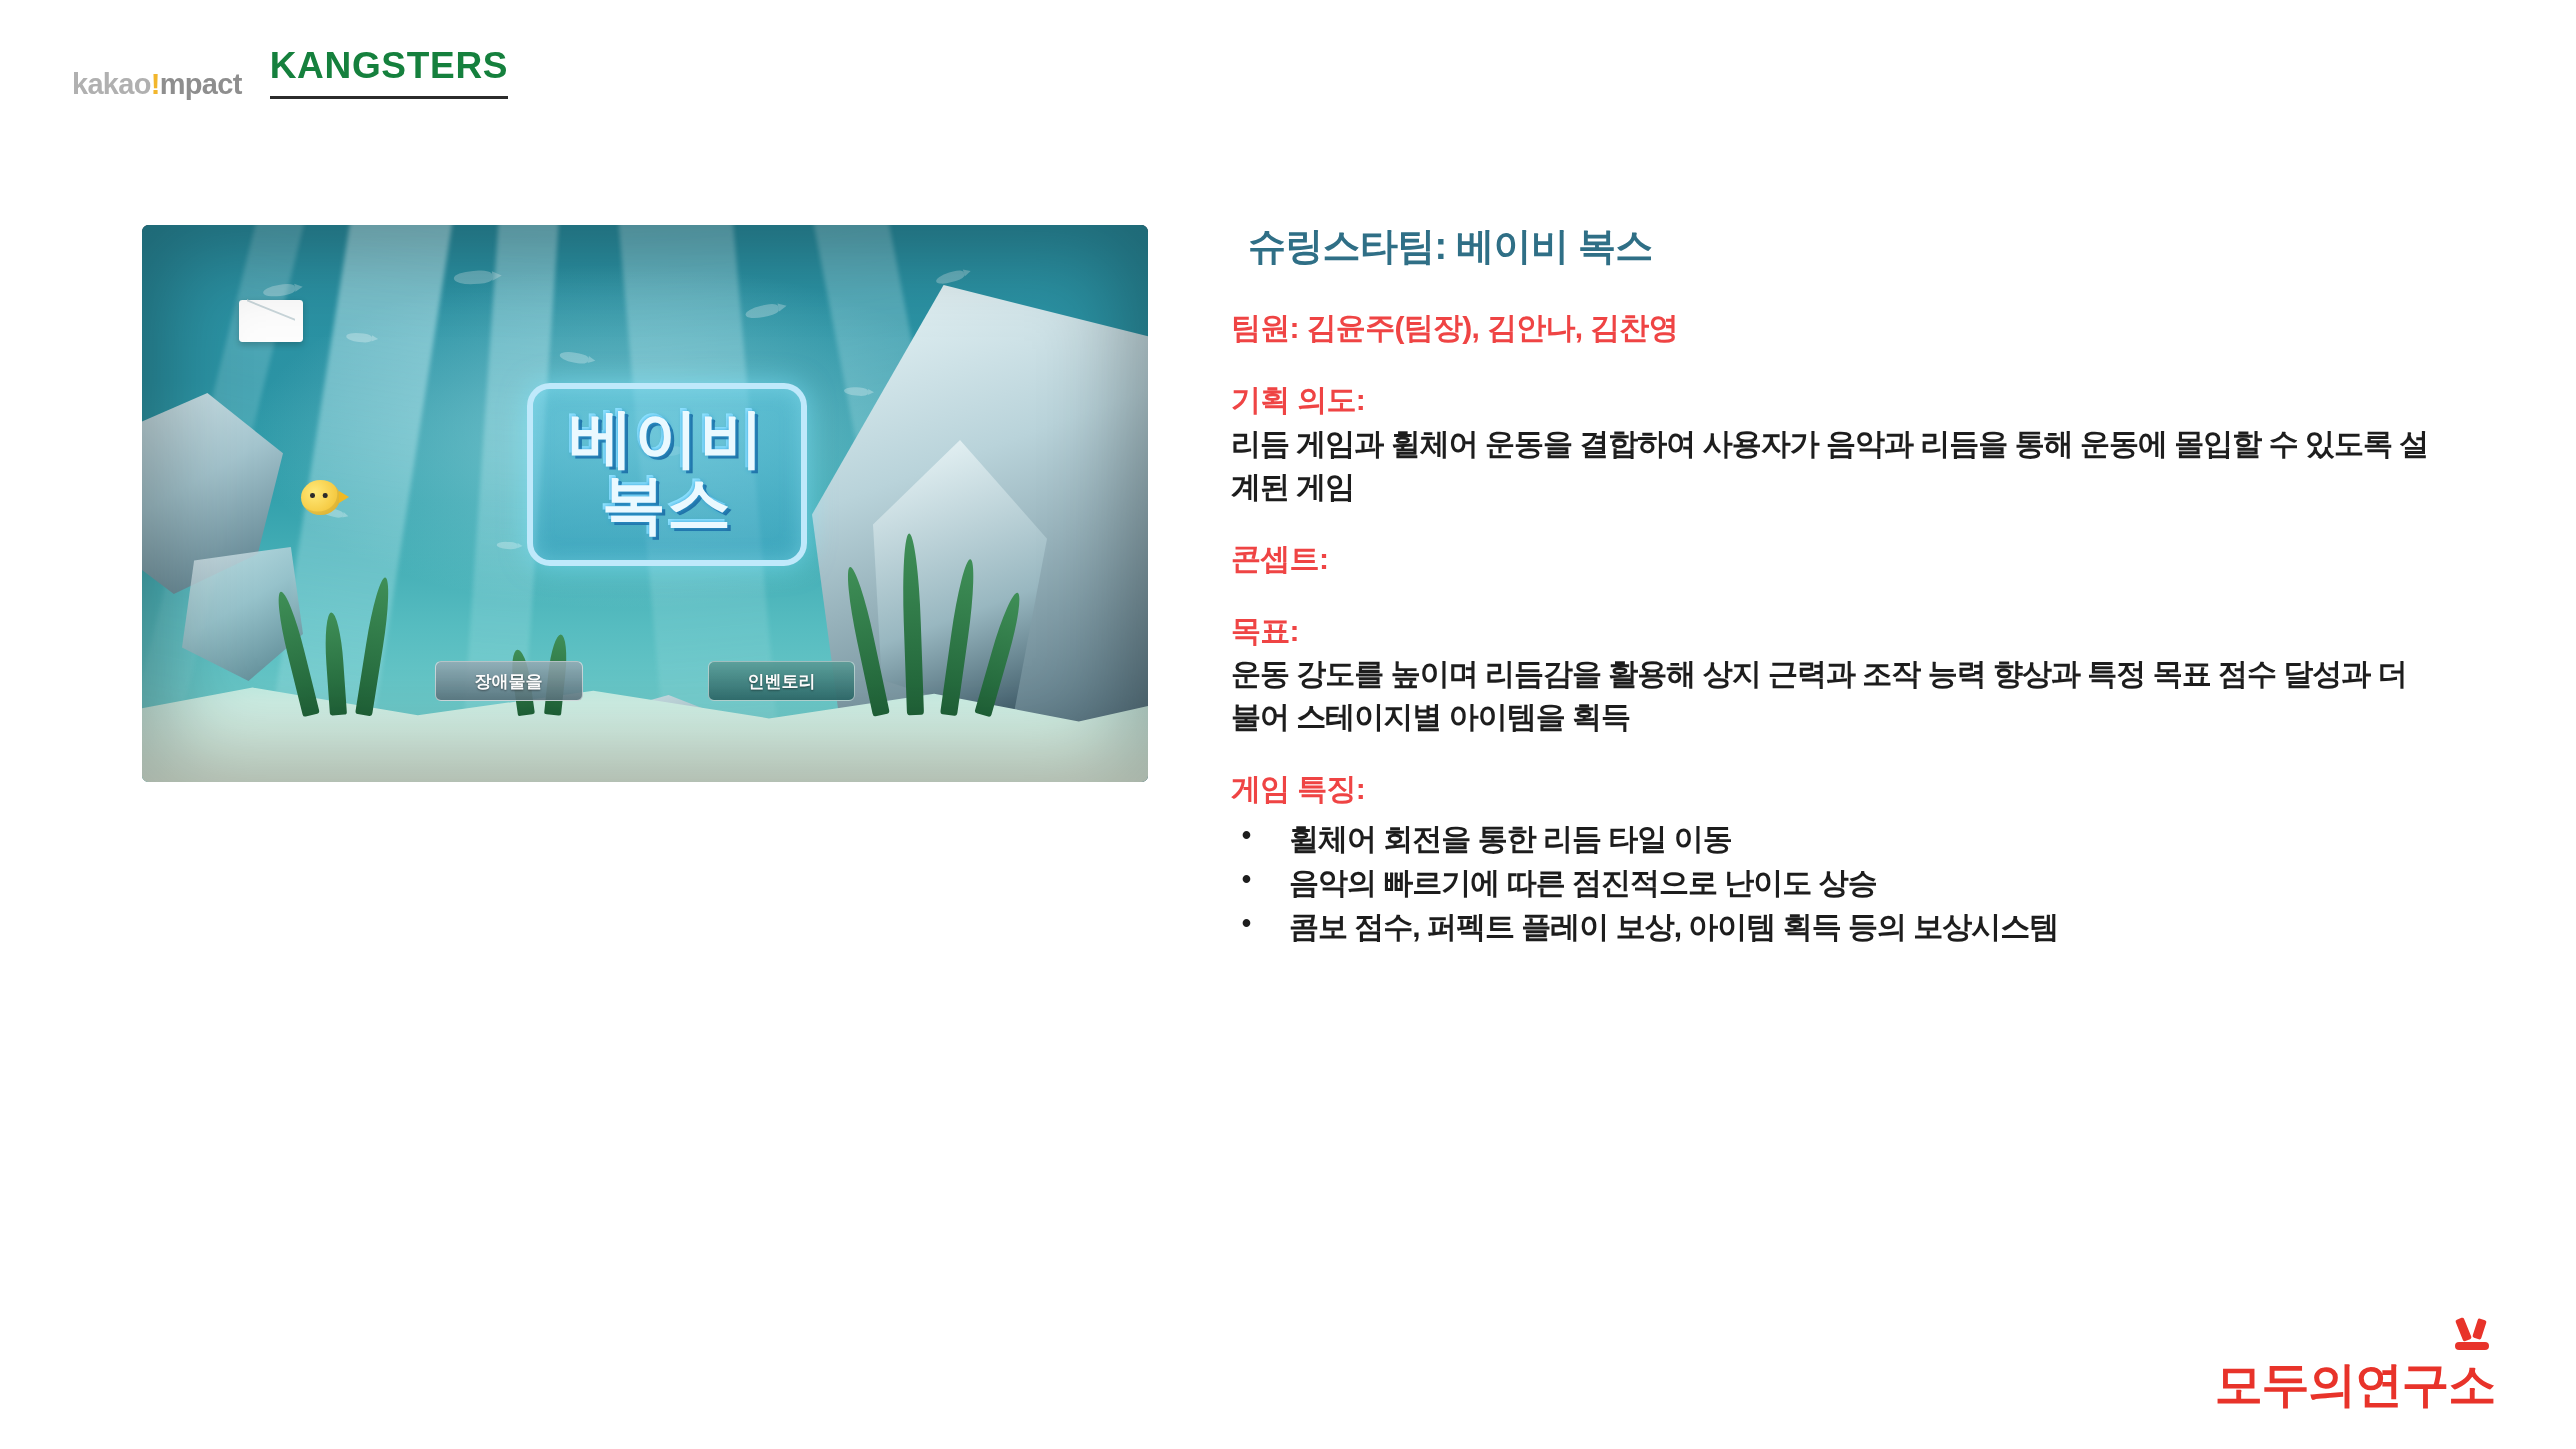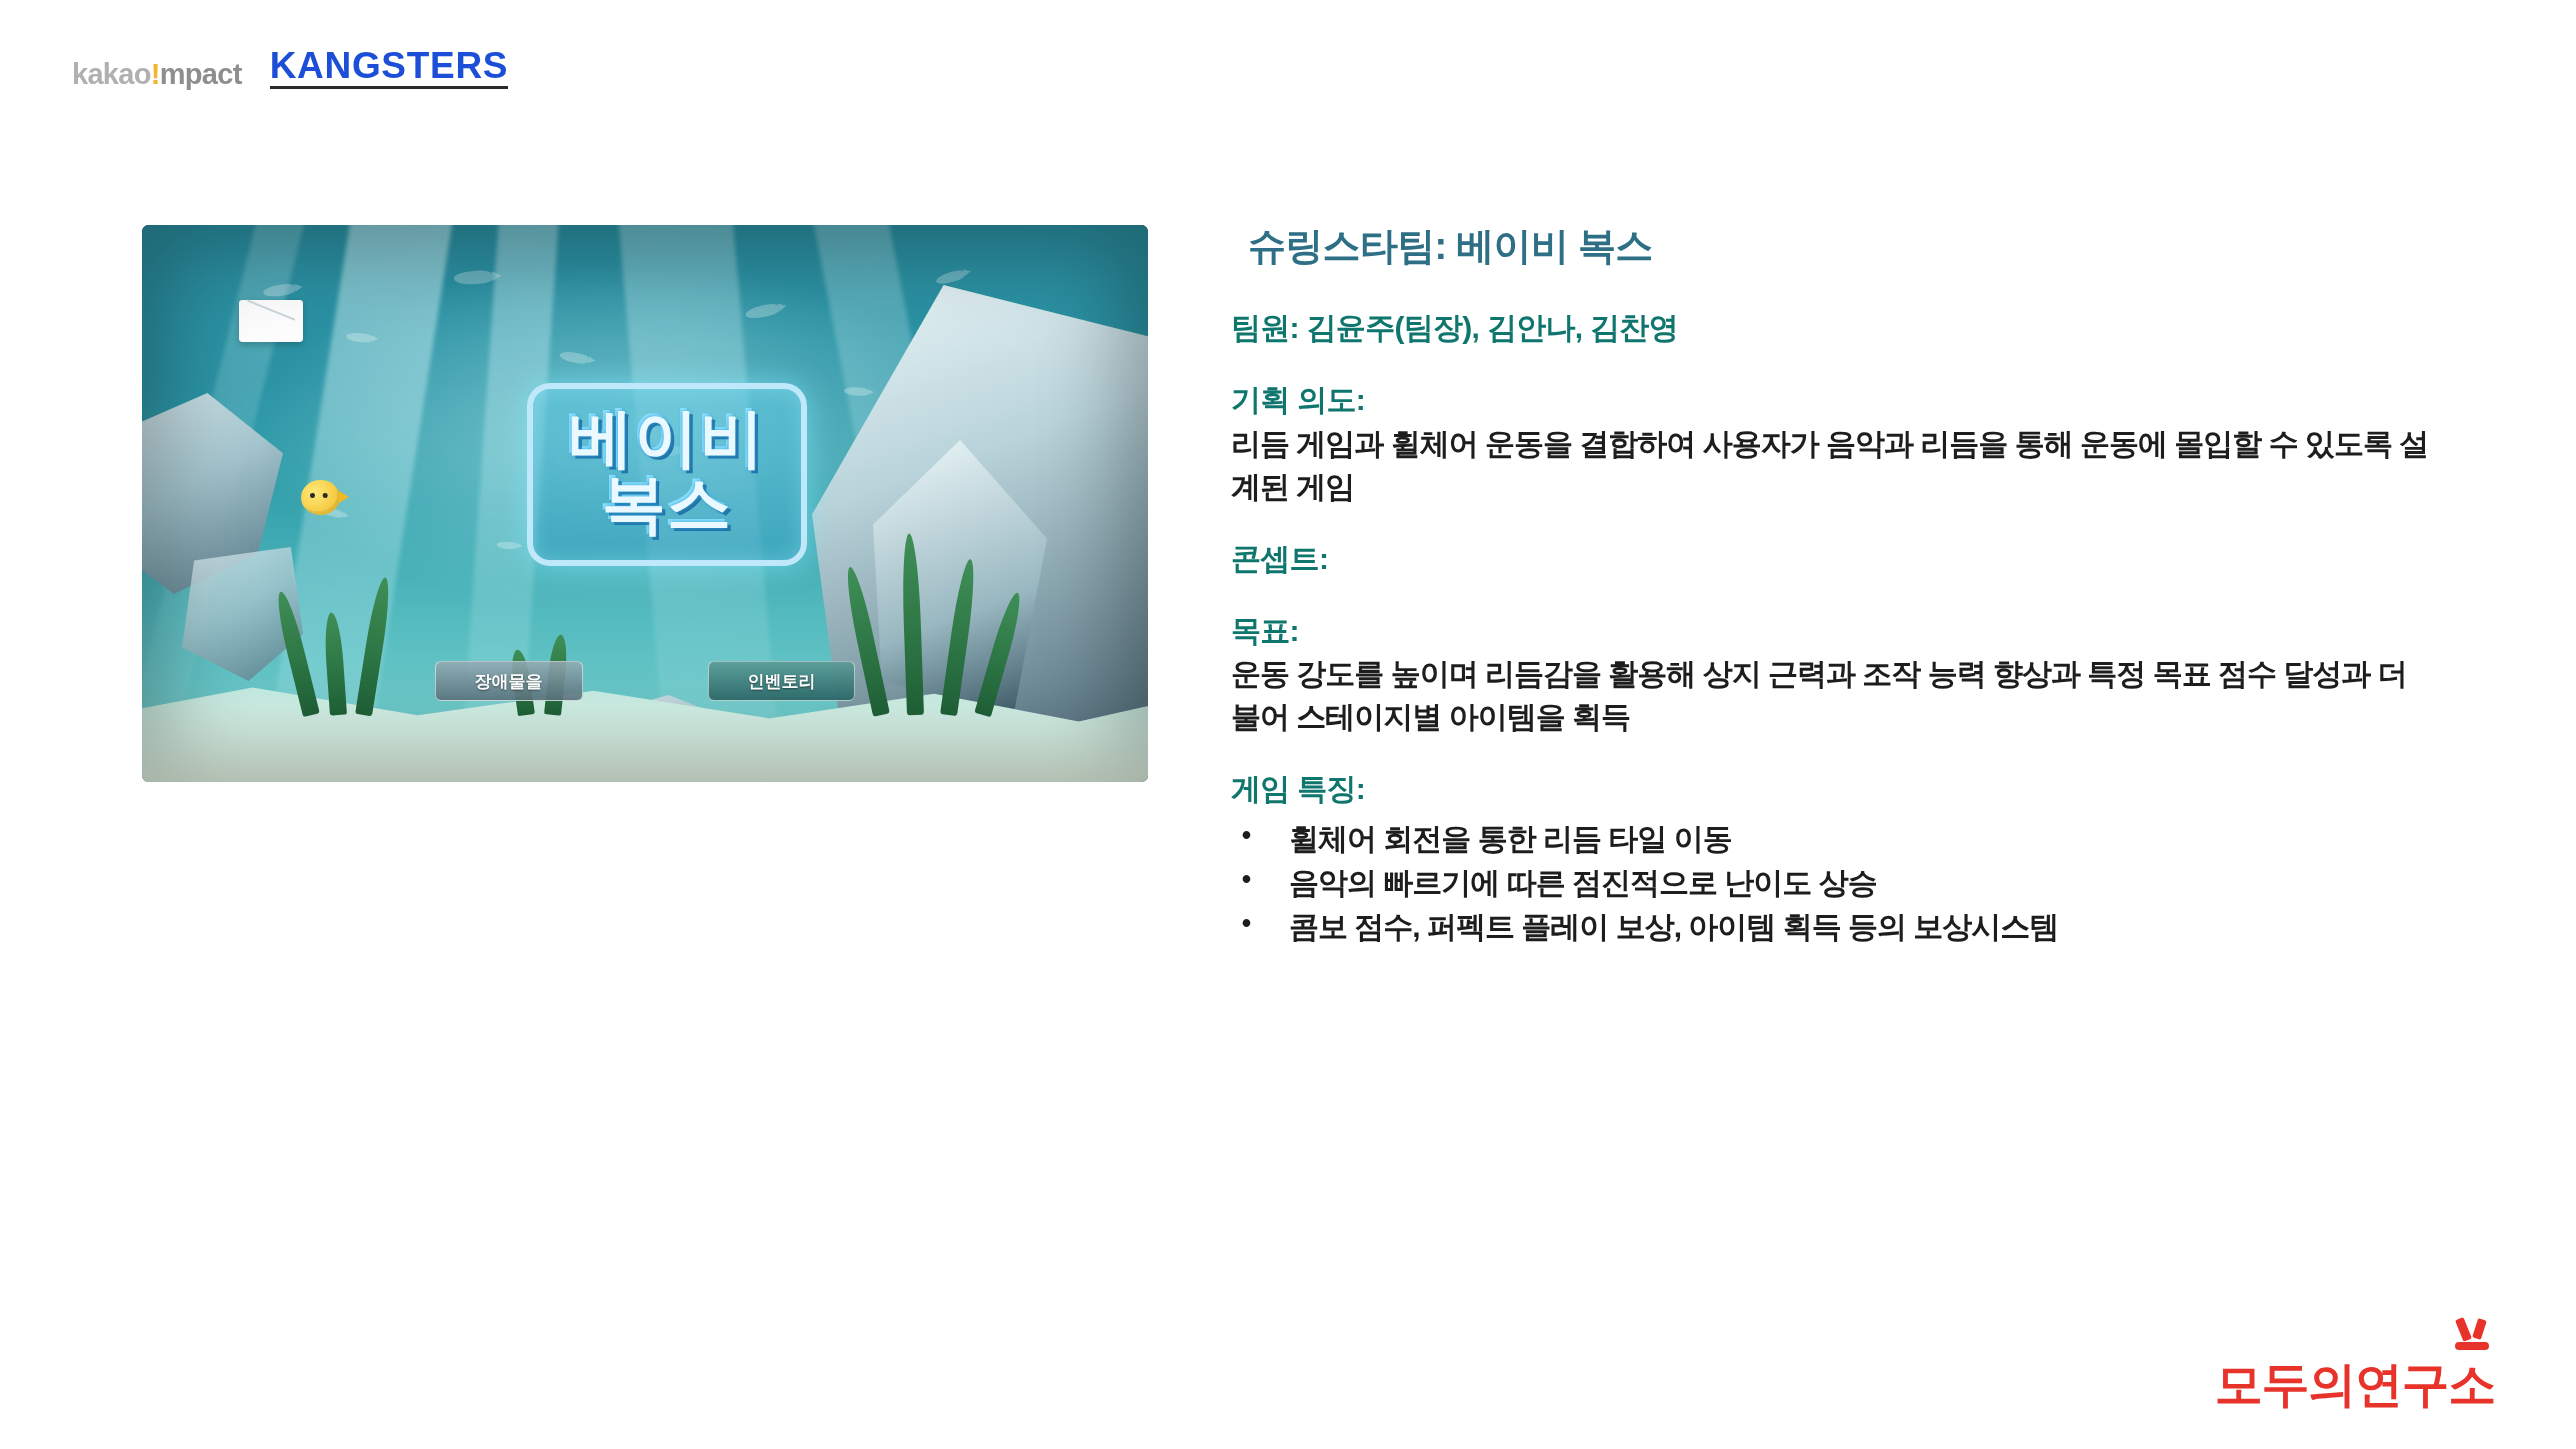--- a/index.html
+++ b/index.html
@@ -36,23 +36,23 @@
   }
   .kakao-impact .k-kakao { color: #b0b0b0; }
   .kakao-impact .k-bang { color: #f2b62c; }
   .kakao-impact .k-impact { color: #8e8e8e; }
 
   .kangsters {
     font-size: 37px;
     font-weight: bold;
     letter-spacing: 0.7px;
     line-height: 1;
-    color: #1d4ed8;
+    color: #15803d;
     border-bottom: 3.4px solid #2b2b2b;
-    padding-bottom: 2px;
+    padding-bottom: 12px;
     white-space: nowrap;
   }
 
   
   .shot-frame {
     position: absolute;
     left: 142px;
     top: 225px;
     width: 1006px;
     height: 557px;
@@ -292,21 +292,21 @@
     font-size: 38px;
     font-weight: bold;
     color: #2f6f86;
     letter-spacing: -0.7px;
     margin: 0 0 35px 17px;
   }
   .block { margin-bottom: 29.5px; }
   .block-head {
     font-size: 30px;
     font-weight: bold;
-    color: #0f766e;
+    color: #ef4444;
     letter-spacing: -0.7px;
     line-height: 1.42;
     margin: 0;
   }
   .block-body {
     font-size: 30px;
     font-weight: bold;
     color: #1d1d1d;
     letter-spacing: -1px;
     line-height: 1.44;

